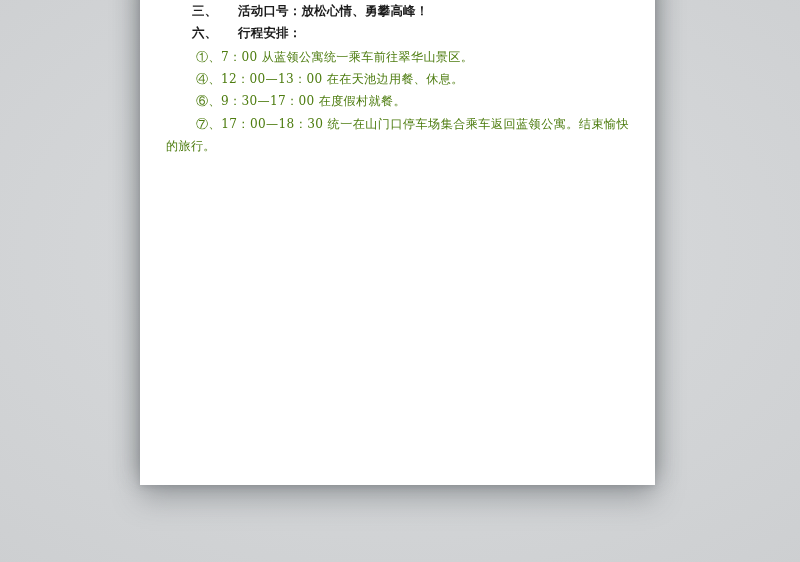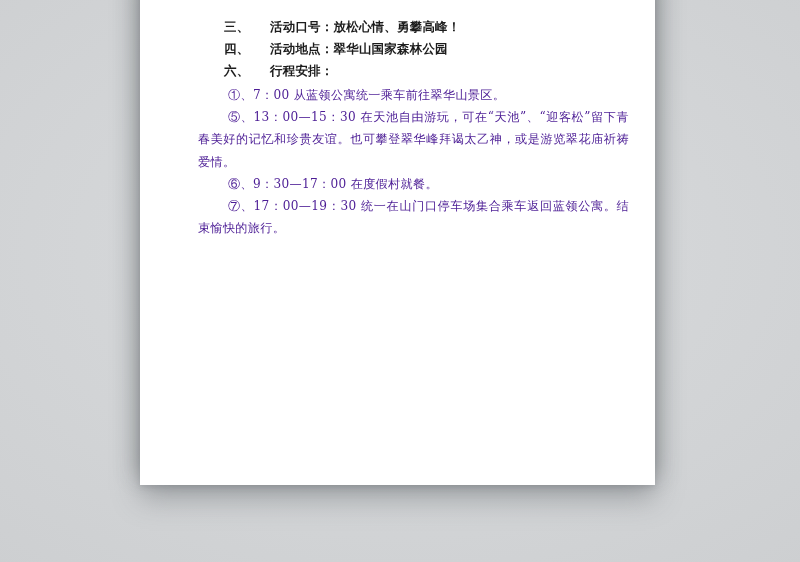--- a/index.html
+++ b/index.html
@@ -43,22 +43,21 @@
     left: 0; top: 0;
     width: 515px;
     height: 525px;
     padding: 40px 0 0 0;
     box-sizing: border-box;
   }
 
   
   .doc-body {
     position: relative;
-    padding: 16px 24px 0 26px;
-    margin-left: 32px;
+    padding: 0 24px 0 26px;
   }
 
   
   .heading-line {
     display: block;
     font-family: "DejaVu Sans", "Liberation Sans", sans-serif;
     font-weight: 700;
     font-size: 12.5px;
     color: #1c1c1c;
     line-height: 22px;
@@ -69,21 +68,21 @@
   .heading-line .h-num {
     display: inline-block;
     width: 46px;
   }
 
   
   .item-para {
     display: block;
     font-family: "DejaVu Serif", "Liberation Serif", serif;
     font-size: 12.1px;
-    color: #4c1d95;
+    color: #4d7c0f;
     line-height: 22.2px;
     margin: 0;
     text-indent: 30px;
     text-align: justify;
     text-justify: inter-ideograph;
     letter-spacing: 0.35px;
     padding-right: 2px;
   }
 
   .spacer-6 { height: 6px; }
@@ -95,34 +94,31 @@
 <div id="backdrop"></div>
 
 <div id="page">
   <div id="page-inner">
     <div class="doc-body">
 
       <div class="heading-line">
         <span class="h-num">三、</span><span>活动口号：放松心情、勇攀高峰！</span>
       </div>
 
-      <div class="heading-line">
-        <span class="h-num">四、</span><span>活动地点：翠华山国家森林公园</span>
-      </div>
 
 
       <div class="heading-line">
         <span class="h-num">六、</span><span>行程安排：</span>
       </div>
 
       <div class="spacer-2"></div>
 
       <p class="item-para">①、7：00   从蓝领公寓统一乘车前往翠华山景区。</p>
-      <p class="item-para">⑤、13：00—15：30   在天池自由游玩，可在“天池”、“迎客松”留下青春美好的记忆和珍贵友谊。也可攀登翠华峰拜谒太乙神，或是游览翠花庙祈祷爱情。</p>
+      <p class="item-para">④、12：00—13：00   在在天池边用餐、休息。</p>
       <p class="item-para">⑥、9：30—17：00   在度假村就餐。</p>
-      <p class="item-para">⑦、17：00—19：30   统一在山门口停车场集合乘车返回蓝领公寓。结束愉快的旅行。</p>
+      <p class="item-para">⑦、17：00—18：30   统一在山门口停车场集合乘车返回蓝领公寓。结束愉快的旅行。</p>
 
       <div class="spacer-6"></div>
 
 
     </div>
   </div>
 </div>
 
 </body></html>

